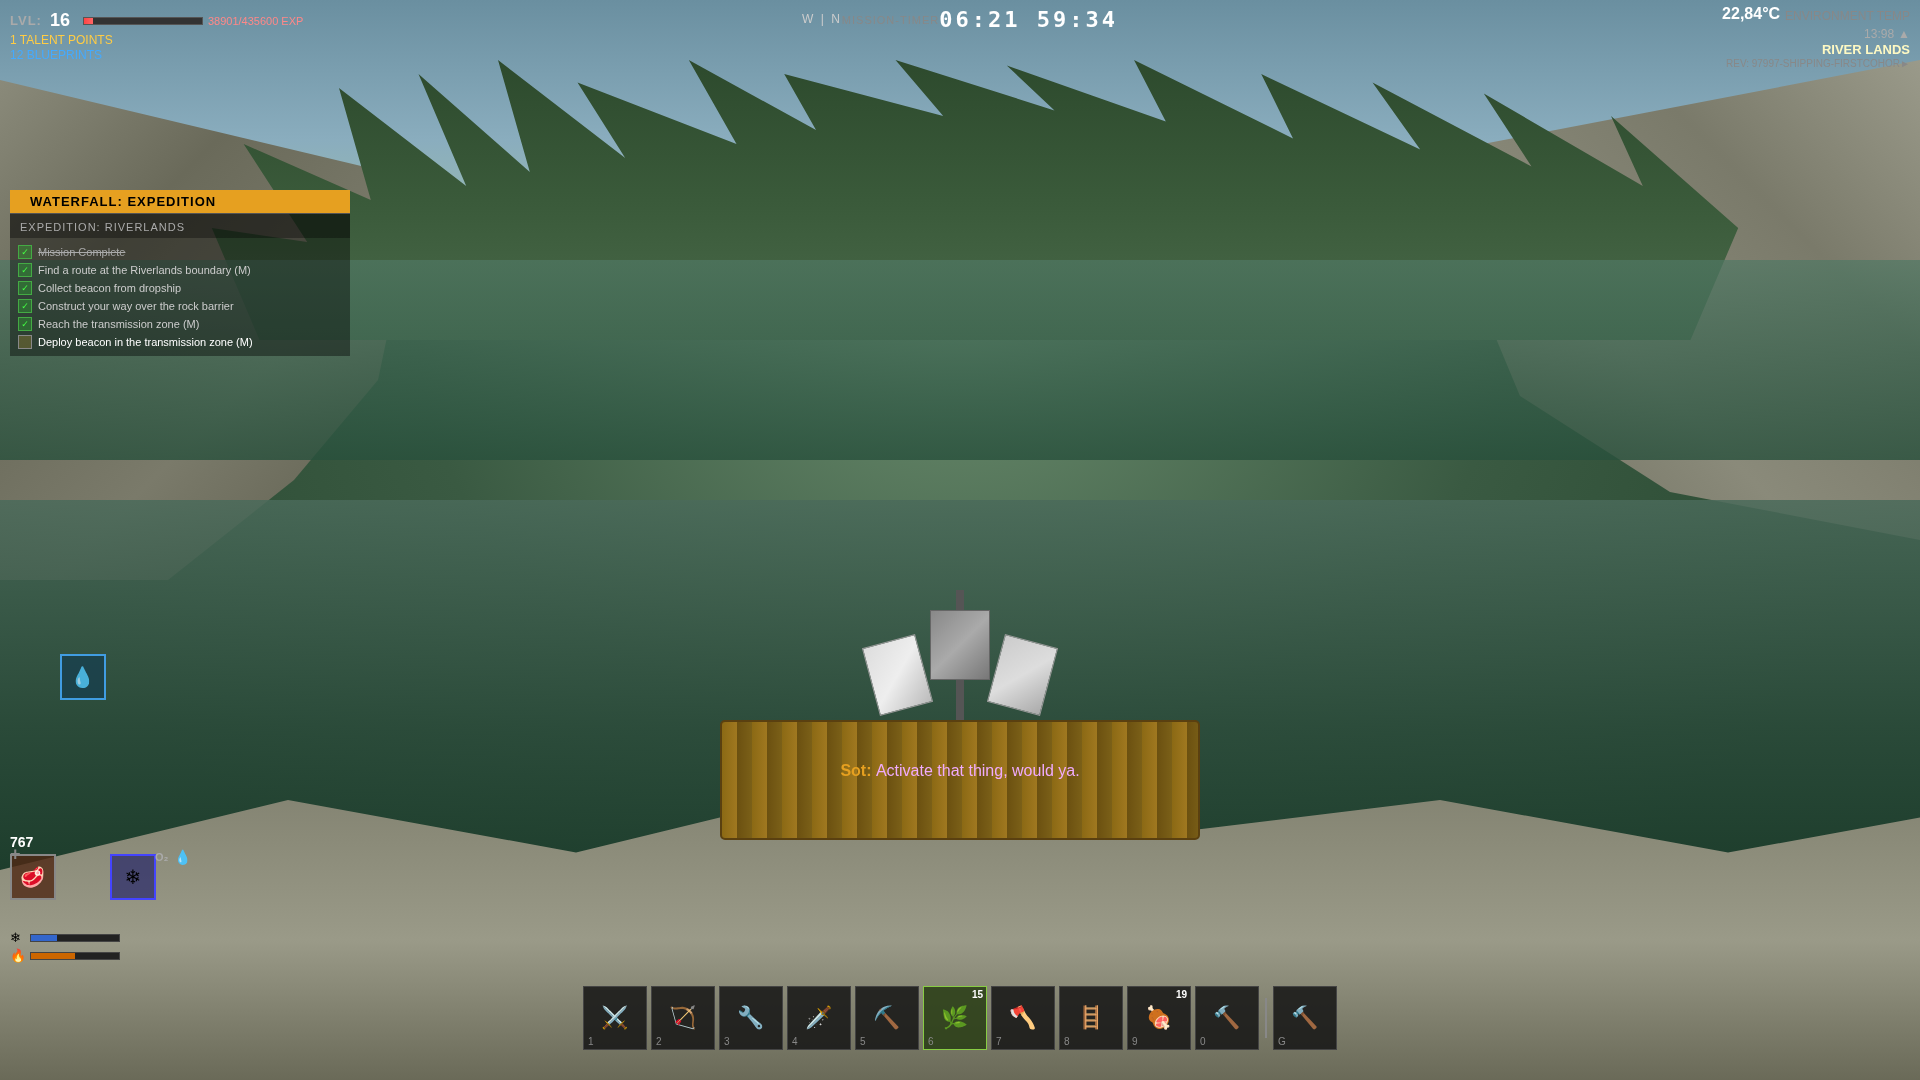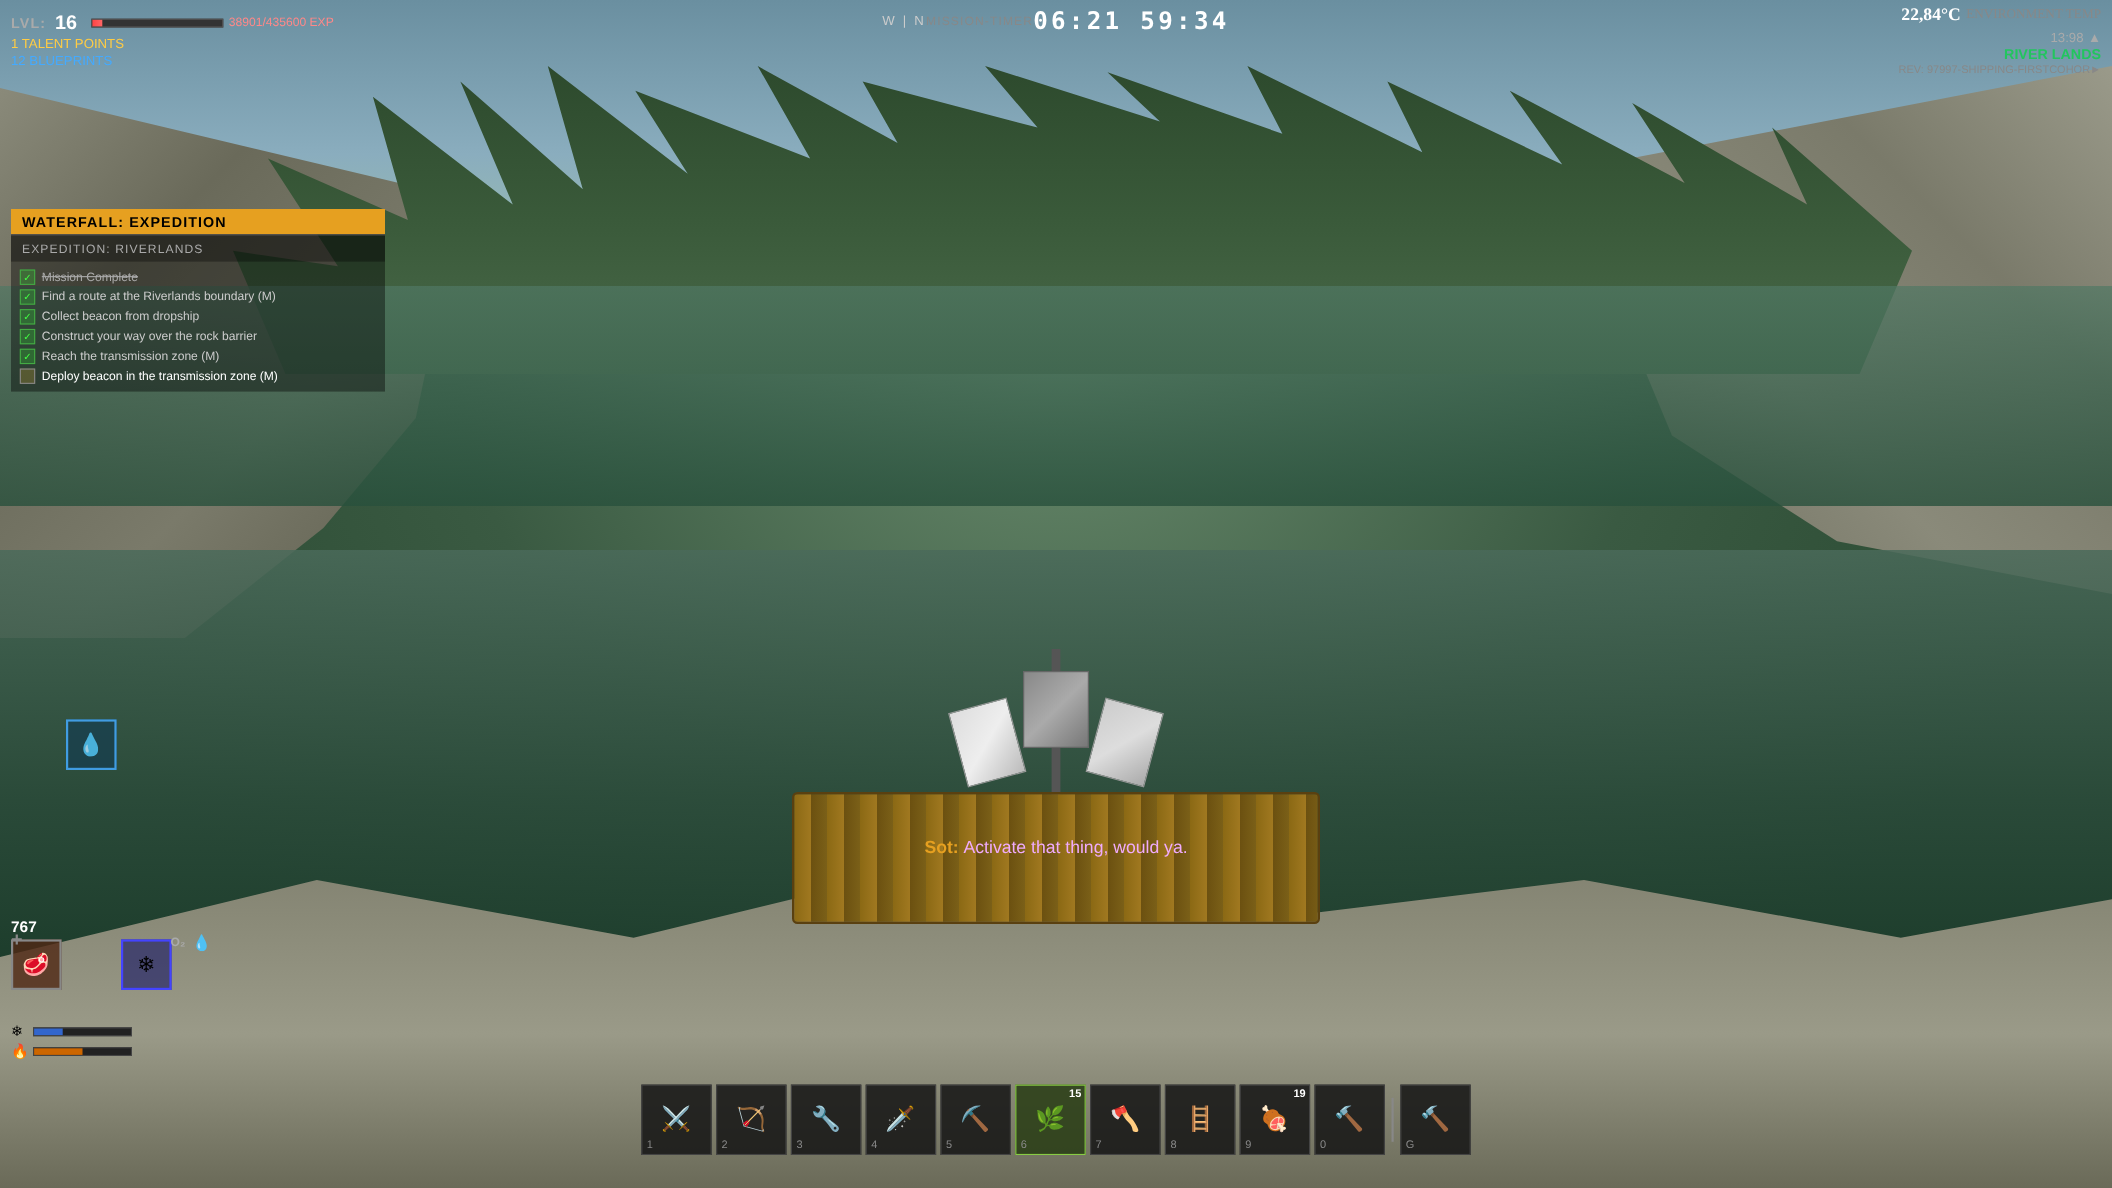--- a/index.html
+++ b/index.html
@@ -228,21 +228,21 @@
     
     .mission-panel {
       position: absolute;
       top: 190px;
       left: 10px;
       width: 340px;
     }
 
     .mission-title-bar {
       background: #e6a020;
-      padding: 4px 10px;
+      padding: 4px 20px;
       display: flex;
       align-items: center;
       gap: 6px;
     }
 
     .mission-title-text {
       color: #000;
       font-size: 13px;
       font-weight: bold;
       letter-spacing: 1px;
@@ -351,24 +351,23 @@
     
     .top-right-hud {
       position: absolute;
       top: 5px;
       right: 10px;
       text-align: right;
     }
 
     .temp-display {
       display: flex;
-      align-items: flex-start;
+      align-items: flex-end;
       justify-content: flex-end;
       gap: 5px;
-      font-family: Liberation Serif, serif;
     }
 
     .temp-value {
       color: #fff;
       font-size: 16px;
       font-weight: bold;
     }
 
     .temp-label {
       color: #888;
@@ -382,21 +381,21 @@
     .coord-value {
       color: #aaa;
       font-size: 12px;
       display: flex;
       align-items: center;
       justify-content: flex-end;
       gap: 4px;
     }
 
     .location-name {
-      color: #22c55e;
+      color: #fef9c3;
       font-size: 13px;
       font-weight: bold;
       margin-top: 1px;
     }
 
     .rev-code {
       color: #888;
       font-size: 10px;
       margin-top: 1px;
     }

